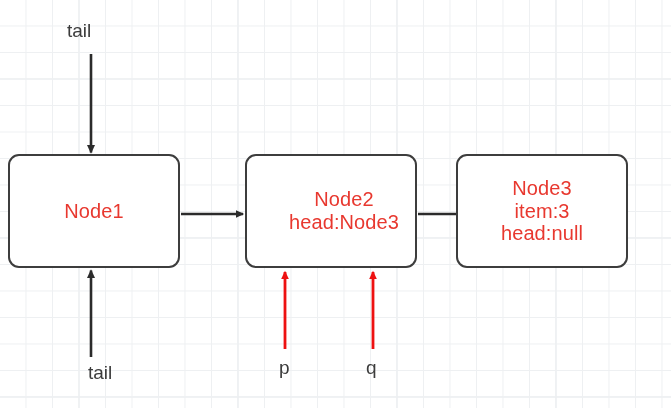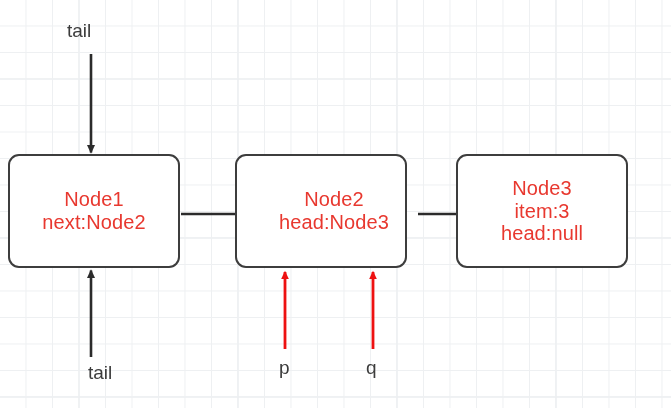--- a/index.html
+++ b/index.html
@@ -41,21 +41,21 @@
     justify-content: center;
     line-height: 1.13;
   }
   .node-box .line {
     color: #e8382f;
     font-size: 20px;
     white-space: nowrap;
     letter-spacing: 0.1px;
   }
   #node1 { left: 8px; }
-  #node2 { left: 235px; padding-left: 26px; }
+  #node2 { left: 245px; padding-left: 26px; }
   #node3 { left: 456px; justify-content: center; }
 
   .label {
     position: absolute;
     color: #3c3c3c;
     font-size: 19px;
     white-space: nowrap;
   }
   #label-head { left: 67px; top: 20px; }
   #label-tail { left: 88px; top: 362px; }
@@ -106,21 +106,20 @@
       <line x1="181" y1="214" x2="243" y2="214" stroke="#2b2b2b" stroke-width="2.6" marker-end="url(#arrow-black)"></line>
     </g>
 
     <g>
       <line x1="418" y1="214" x2="480" y2="214" stroke="#2b2b2b" stroke-width="2.6" marker-end="url(#arrow-black)"></line>
     </g>
   </svg>
 
   <div class="node-box" id="node1">
     <span class="line">Node1</span>
-    <span class="line">next:Node2</span>
   </div>
 
   <div class="node-box" id="node2">
     <span class="line">Node2</span>
     <span class="line">head:Node3</span>
   </div>
 
   <div class="node-box" id="node3">
     <span class="line">Node3</span>
     <span class="line">item:3</span>

